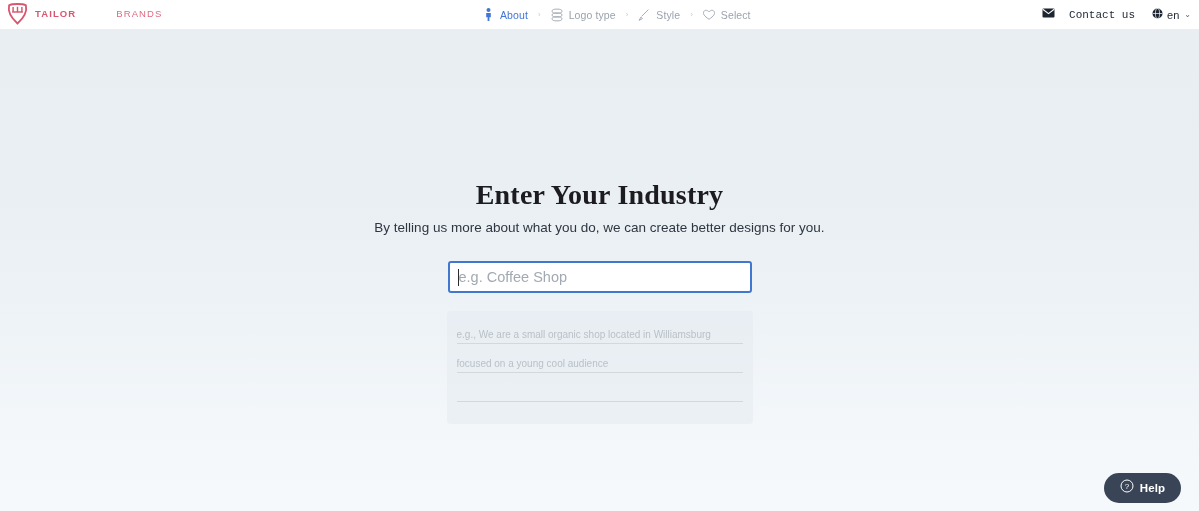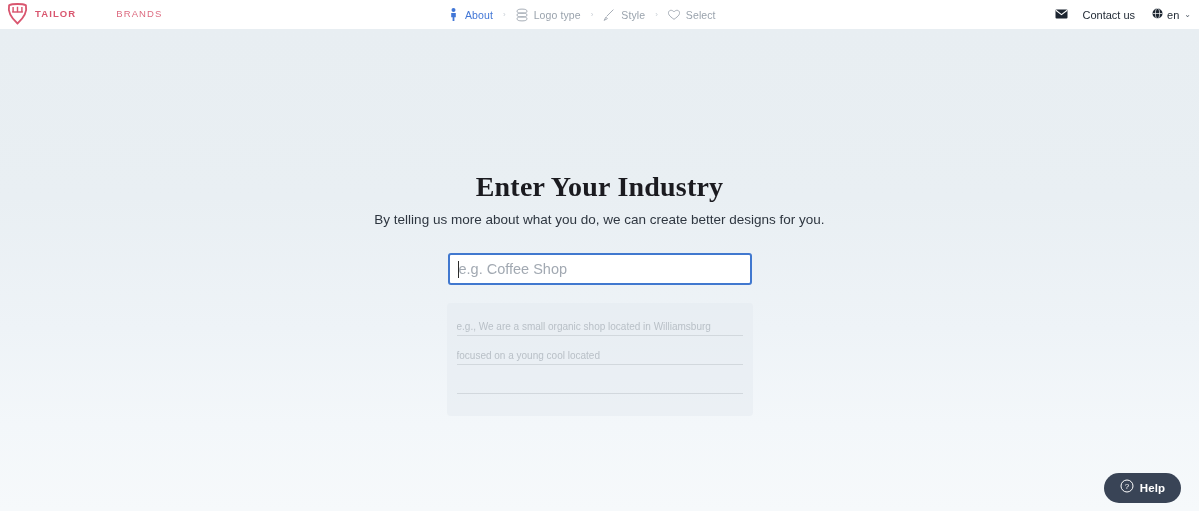--- a/index.html
+++ b/index.html
@@ -43,21 +43,21 @@
     font-size: 9.5px;
     letter-spacing: 1.1px;
     color: #d9566f;
     font-weight: 700;
     font-family: "Liberation Sans", sans-serif;
   }
   .brand-text .brand-line2 { font-weight: 400; color: #dd6b80; padding-left: 40px; }
 
   .steps {
     position: absolute;
-    left: 446px;
+    left: 481px;
     top: 0;
     height: 29px;
     display: flex;
     align-items: center;
   }
   .step {
     display: flex;
     align-items: center;
     gap: 5px;
     font-size: 10.5px;
@@ -82,20 +82,21 @@
     display: flex;
     align-items: center;
     gap: 17px;
   }
   .contact {
     display: flex;
     align-items: center;
     gap: 14px;
     font-size: 11px;
     color: #222b36;
+    font-family: Liberation Mono, monospace;
   }
   .lang {
     display: flex;
     align-items: center;
     gap: 4px;
     font-size: 11px;
     color: #222b36;
   }
   .chev-small {
     font-size: 8px;
@@ -112,21 +113,21 @@
         #e8eef2 0%,
         #e9eff3 35%,
         #eef3f7 62%,
         #f3f7fa 82%,
         #f6f9fb 100%);
   }
 
   .content {
     position: absolute;
     left: 0;
-    top: 8px;
+    top: 16px;
     width: 1199px;
     text-align: center;
   }
 
   .page-title {
     margin-top: 134px;
     font-family: "Liberation Serif", serif;
     font-size: 28px;
     font-weight: 700;
     color: #1b1b20;
@@ -325,21 +326,21 @@
     <div class="industry-field">
       <span class="caret"></span>
       <input type="text" placeholder="e.g. Coffee Shop" style="">
     </div>
 
     <div class="desc-panel">
       <div class="desc-line">
         <span>e.g., We are a small organic shop located in Williamsburg</span>
       </div>
       <div class="desc-line">
-        <span>focused on a young cool located</span>
+        <span>focused on a young cool audience</span>
       </div>
       <div class="desc-line">
         <span></span>
       </div>
     </div>
 
   </div>
 
   <div class="help-wrap">
     <div class="help-button">

